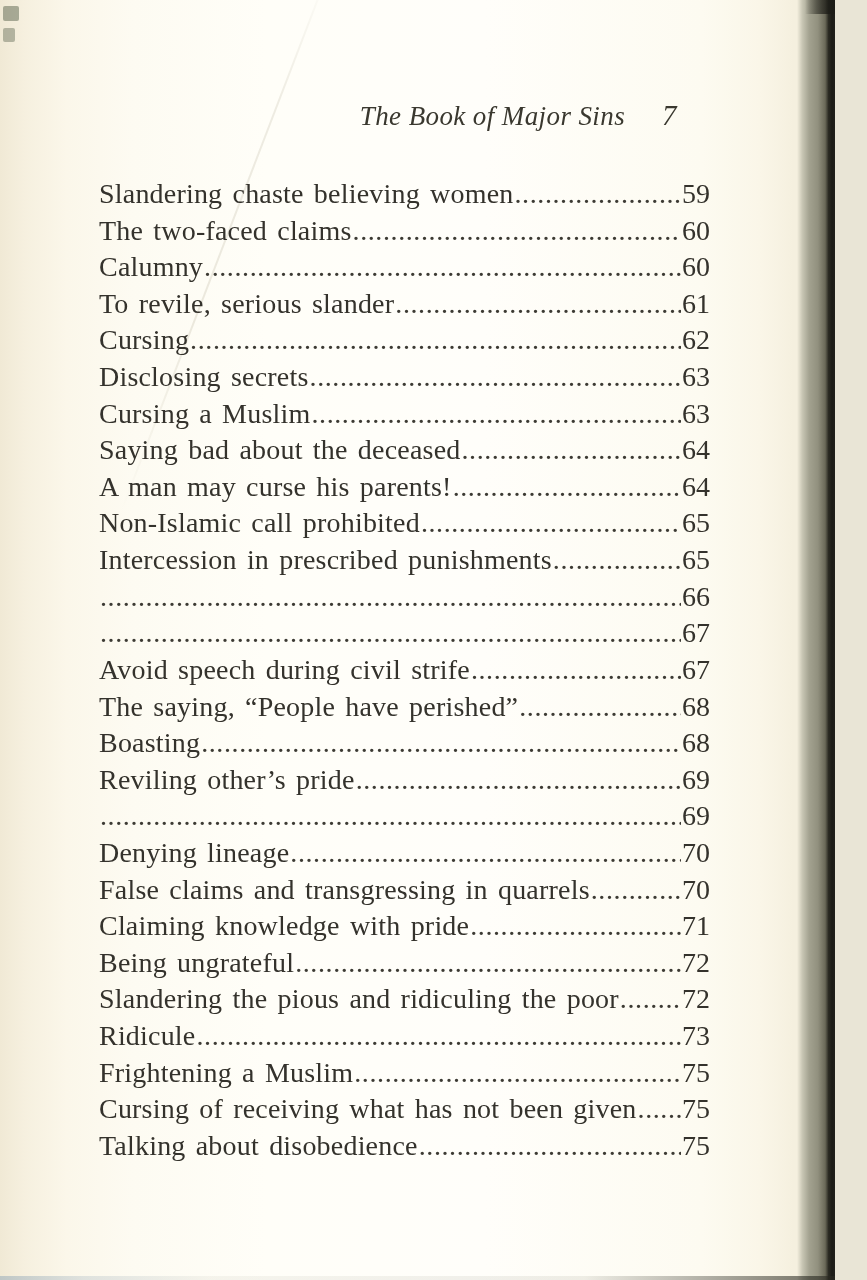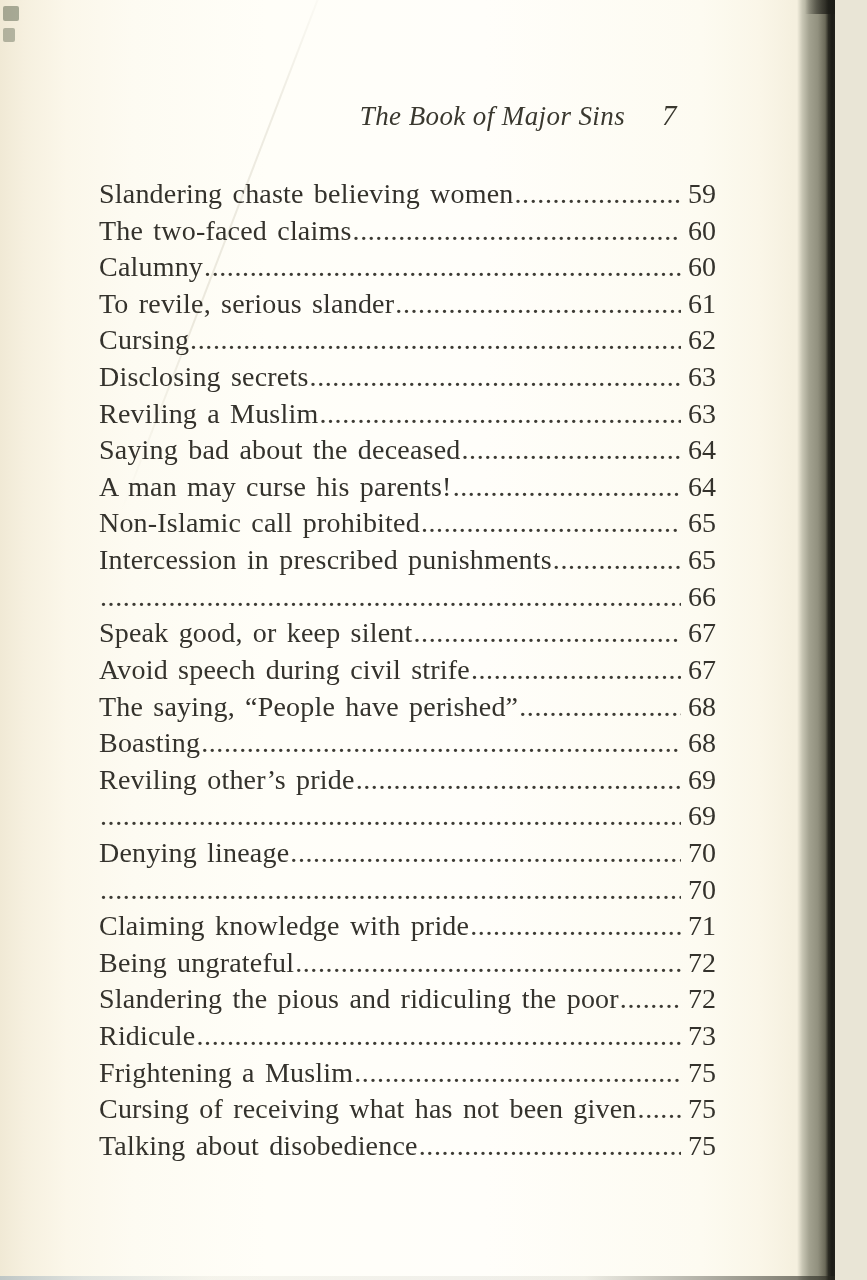--- a/index.html
+++ b/index.html
@@ -107,21 +107,21 @@
     flex: 1 1 auto;
     overflow: hidden;
     min-width: 0;
     letter-spacing: 0.6px;
     color: #3c3a33;
     margin: 0 1px;
   }
   .row .n {
     flex-shrink: 0;
     min-width: 34px;
-    text-align: right;
+    text-align: left;
   }
 </style>
 </head>
 <body>
 
 <div class="page">
   <div class="crease"></div>
   <div class="corner-mark mark1"></div>
   <div class="corner-mark mark2"></div>
 
@@ -161,21 +161,21 @@
     <span class="n">62</span>
   </div>
 
   <div class="row">
     <span class="t">Disclosing secrets</span>
     <span class="d">................................................................................................................................................................</span>
     <span class="n">63</span>
   </div>
 
   <div class="row">
-    <span class="t">Reviling a Muslim</span>
+    <span class="t">Cursing a Muslim</span>
     <span class="d">................................................................................................................................................................</span>
     <span class="n">63</span>
   </div>
 
   <div class="row">
     <span class="t">Saying bad about the deceased</span>
     <span class="d">................................................................................................................................................................</span>
     <span class="n">64</span>
   </div>
 
@@ -196,21 +196,20 @@
     <span class="d">................................................................................................................................................................</span>
     <span class="n">65</span>
   </div>
 
   <div class="row">
     <span class="d">................................................................................................................................................................</span>
     <span class="n">66</span>
   </div>
 
   <div class="row">
-    <span class="t">Speak good, or keep silent</span>
     <span class="d">................................................................................................................................................................</span>
     <span class="n">67</span>
   </div>
 
   <div class="row">
     <span class="t">Avoid speech during civil strife</span>
     <span class="d">................................................................................................................................................................</span>
     <span class="n">67</span>
   </div>
 
@@ -237,20 +236,21 @@
     <span class="n">69</span>
   </div>
 
   <div class="row">
     <span class="t">Denying lineage</span>
     <span class="d">................................................................................................................................................................</span>
     <span class="n">70</span>
   </div>
 
   <div class="row">
+    <span class="t">False claims and transgressing in quarrels</span>
     <span class="d">................................................................................................................................................................</span>
     <span class="n">70</span>
   </div>
 
   <div class="row">
     <span class="t">Claiming knowledge with pride</span>
     <span class="d">................................................................................................................................................................</span>
     <span class="n">71</span>
   </div>
 

